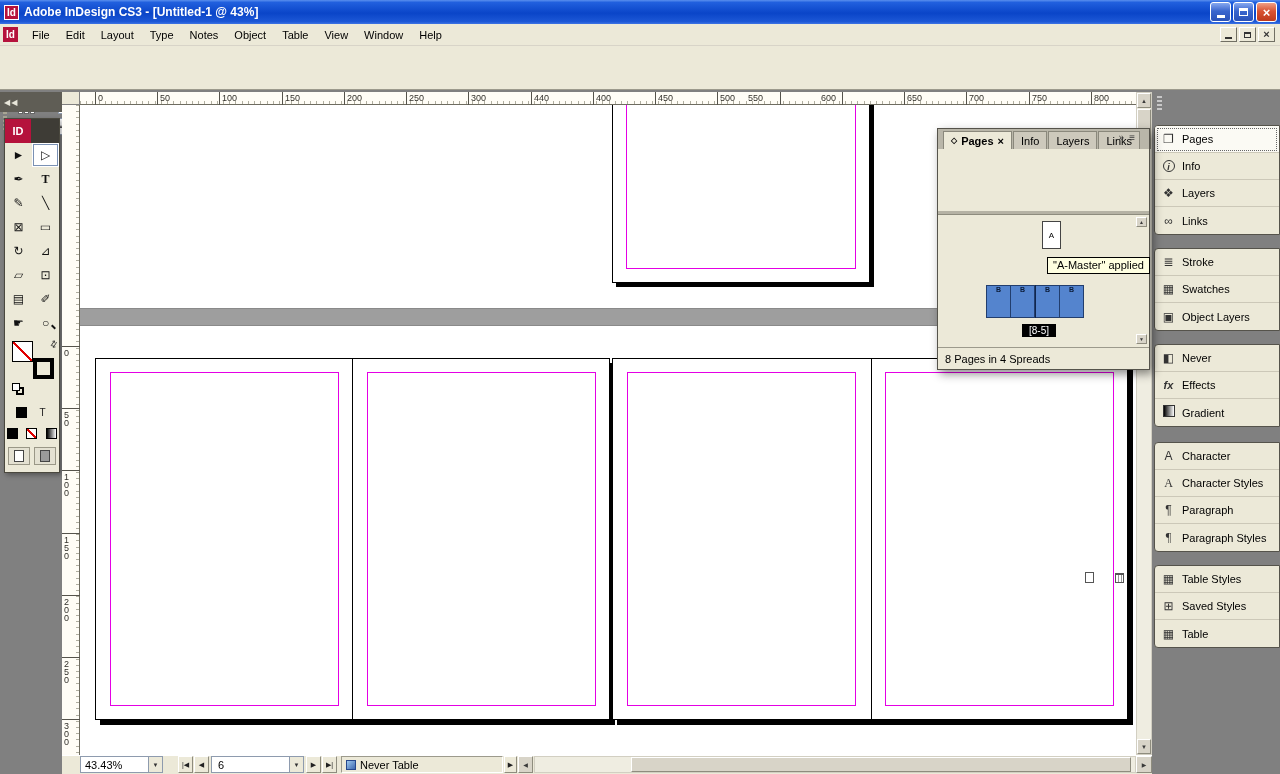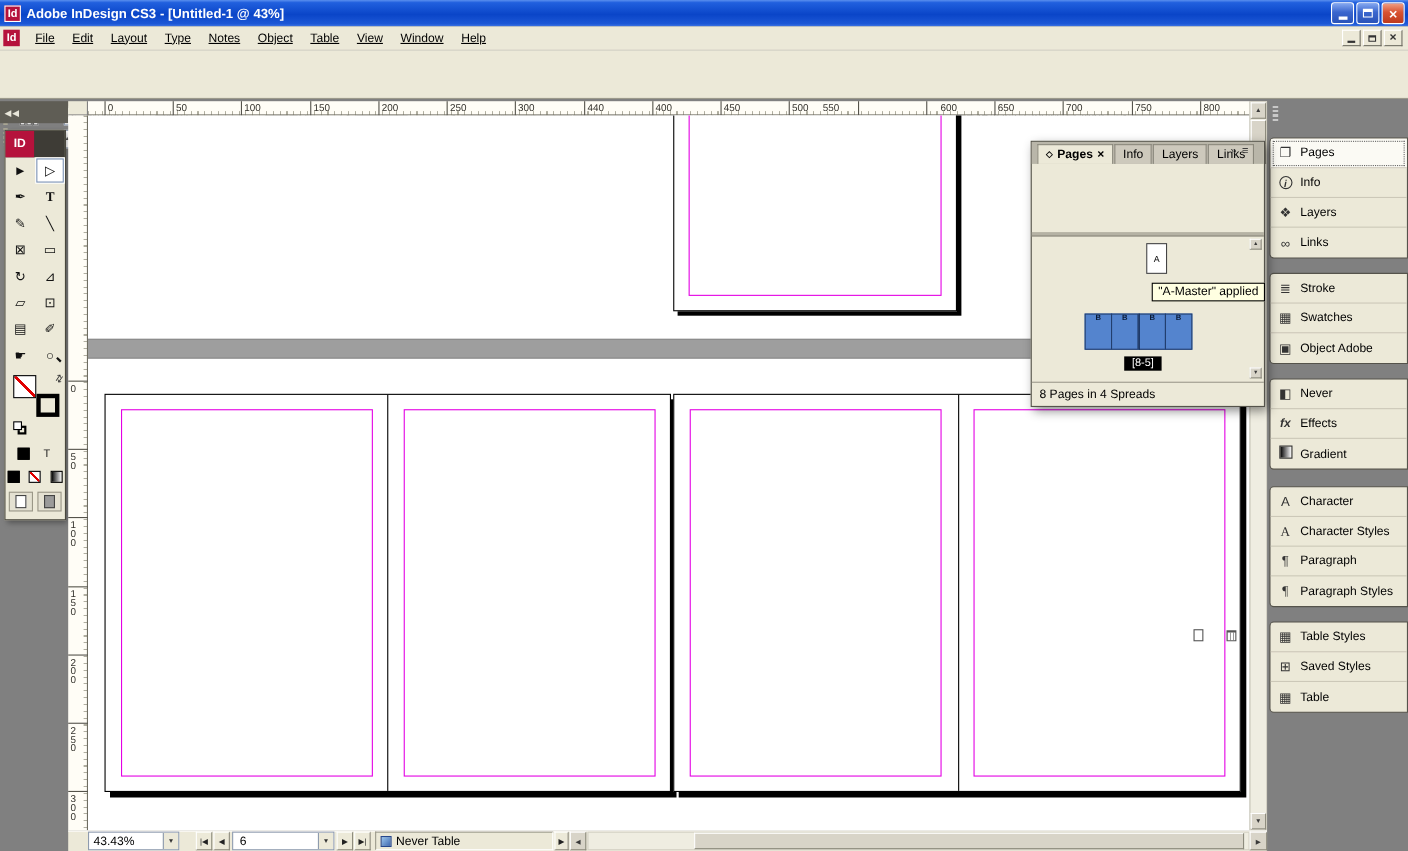--- a/index.html
+++ b/index.html
@@ -18,21 +18,21 @@
     background:linear-gradient(#86A8F0,#3A66CE 45%,#2A52B8); display:flex; align-items:center; justify-content:center; color:#fff; }
   .tbtn.close { background:linear-gradient(#F0A086,#D95332 45%,#BE3A1C); }
   .g-min { width:8px; height:3px; background:#fff; margin-top:9px; }
   .g-restore { width:9px; height:8px; border:1px solid #fff; border-top:3px solid #fff; }
   .g-close { font-size:13px; font-weight:bold; line-height:1; }
 
   
   #menubar { left:0; top:24px; width:1280px; height:22px; background:#ECE9D8; display:flex; align-items:center; border-bottom:1px solid #D8D4C8;}
   .menulogo { width:15px; height:15px; margin:0 6px 0 3px; background:#B5123C; color:#fff; font-size:10px; font-weight:bold;
     display:flex; align-items:center; justify-content:center; }
-  .menu-item { padding:3px 8px;text-decoration:underline; }
+  .menu-item { padding:3px 8px; }
   .docctl { position:absolute; right:5px; top:3px; display:flex; gap:2px; }
   .docbtn { width:17px; height:15px; background:#ECE9D8; border:1px solid; border-color:#FFF #716F64 #716F64 #FFF;
     display:flex; align-items:center; justify-content:center; color:#333; }
   .g-min2 { width:7px; height:2px; background:#333; margin-top:7px; }
   .g-res2 { width:7px; height:6px; border:1px solid #333; border-top:2px solid #333; }
   .g-clo2 { font-size:11px; font-weight:bold; line-height:1; }
 
   
   #controlbar { left:0; top:46px; width:1280px; height:44px; background:#ECE9D8; border-bottom:1px solid #9C9A8C; }
   .grip { left:3px; top:50px; width:4px; height:36px;
@@ -464,21 +464,21 @@
     <span class="hlab" style="left:454px">440</span>
   <span class="hmaj" style="left:513px"></span>
     <span class="hlab" style="left:516px">400</span>
   <span class="hmaj" style="left:575px"></span>
     <span class="hlab" style="left:578px">450</span>
   <span class="hmaj" style="left:637px"></span>
     <span class="hlab" style="left:640px">500</span>
   <span class="hmaj" style="left:700px"></span>
     <span class="hlab" style="left:668px">550</span>
   <span class="hmaj" style="left:762px"></span>
-    <span class="hlab" style="left:775px">600</span>
+    <span class="hlab" style="left:741px">600</span>
   <span class="hmaj" style="left:824px"></span>
     <span class="hlab" style="left:827px">650</span>
   <span class="hmaj" style="left:886px"></span>
     <span class="hlab" style="left:889px">700</span>
   <span class="hmaj" style="left:949px"></span>
     <span class="hlab" style="left:952px">750</span>
   <span class="hmaj" style="left:1011px"></span>
     <span class="hlab" style="left:1014px">800</span>
 </div>
 
@@ -639,21 +639,21 @@
     <div class="drow">
       <span class="dicon">≣</span>
       <span class="dlabel">Stroke</span>
     </div>
     <div class="drow">
       <span class="dicon">▦</span>
       <span class="dlabel">Swatches</span>
     </div>
     <div class="drow">
       <span class="dicon">▣</span>
-      <span class="dlabel">Object Adobe</span>
+      <span class="dlabel">Object Layers</span>
     </div>
   </div>
 
   <div class="dgroup" style="top:254px">
     <div class="drow">
       <span class="dicon">◧</span>
       <span class="dlabel">Never</span>
     </div>
     <div class="drow">
       <span class="dicon italic">fx</span>

